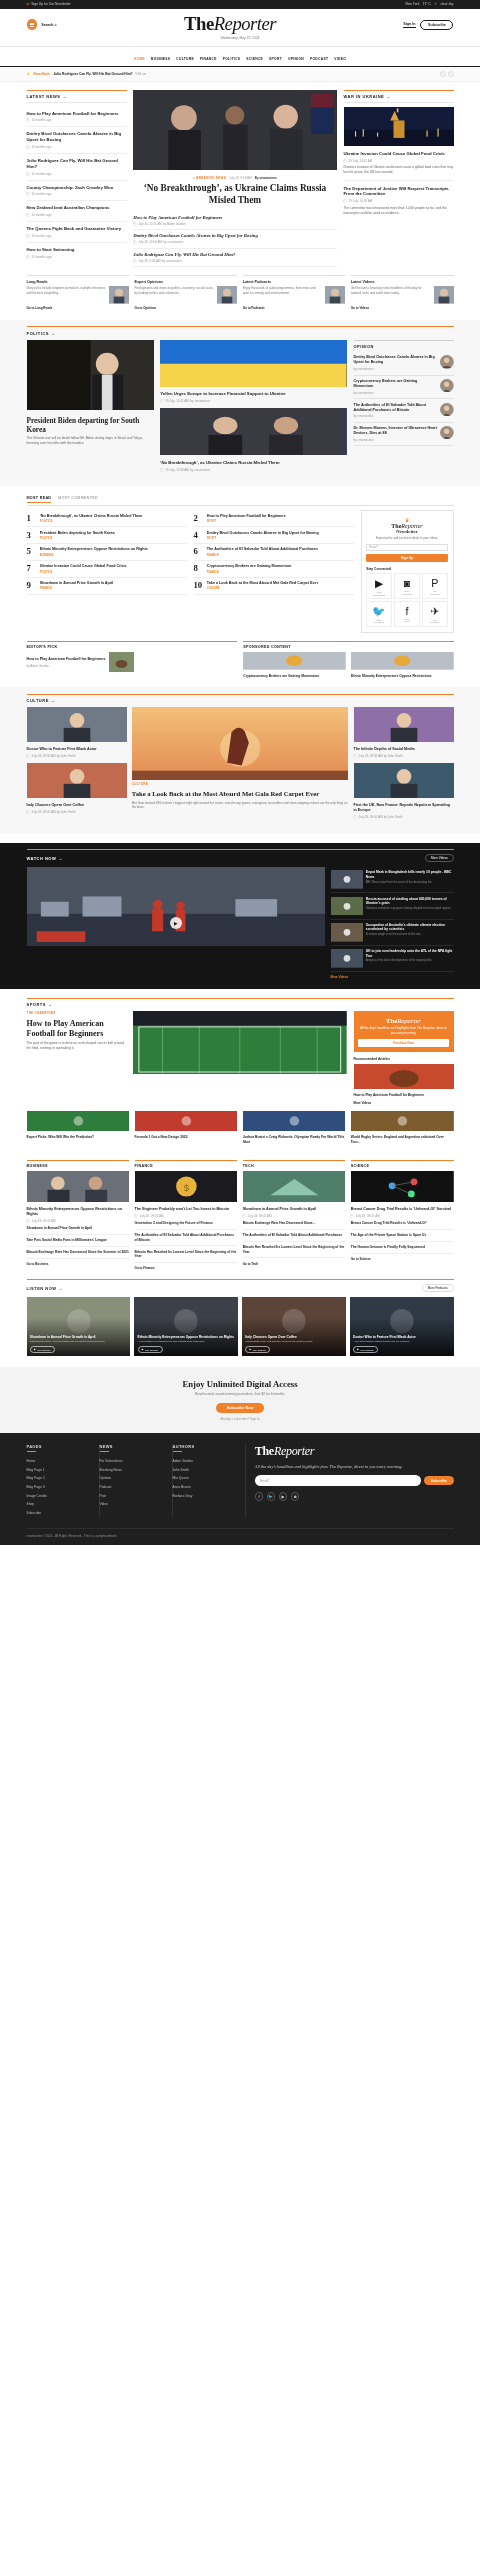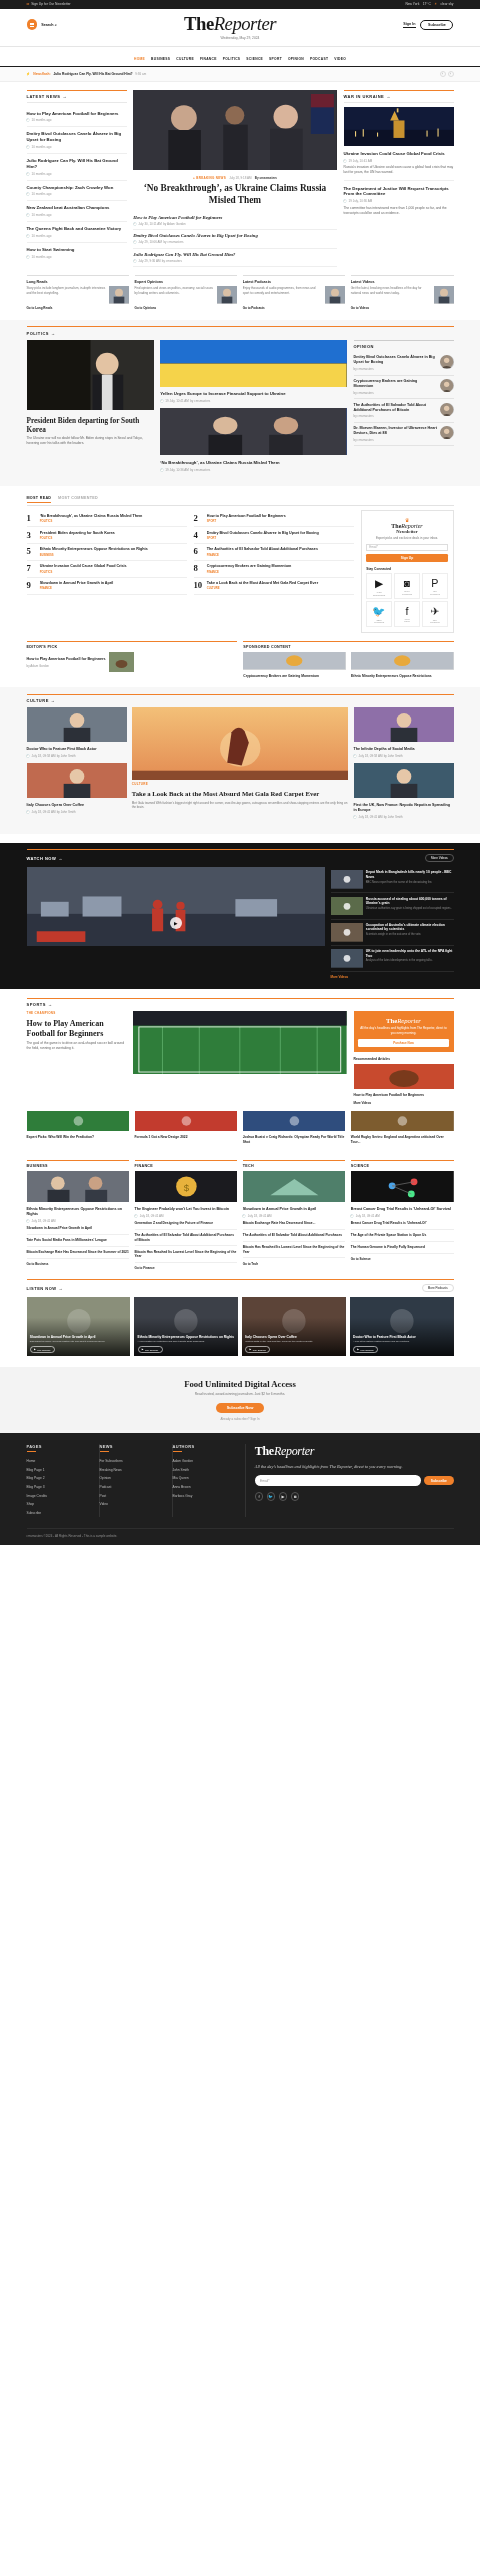--- a/index.html
+++ b/index.html
@@ -1061,21 +1061,21 @@
             <div class="ln-p clk">
               <span>▶</span>
               <span>Play Episode</span>
             </div>
           </div></div>
       </div>
   </div>
 
   <div class="cta">
     <div class="cont">
-      <div class="cta-h">Food Unlimited Digital Access</div>
+      <div class="cta-h">Enjoy Unlimited Digital Access</div>
       <div class="cta-x">Read trusted, award-winning journalism.
 Just $2 for 6 months.</div>
       <div class="cta-b clk">Subscribe Now</div>
       <div class="cta-n">Already a subscriber? Sign In</div>
     </div>
   </div>
 
   <div class="footer">
     <div class="cont">
       <div class="f-row" id="footer-cols">

